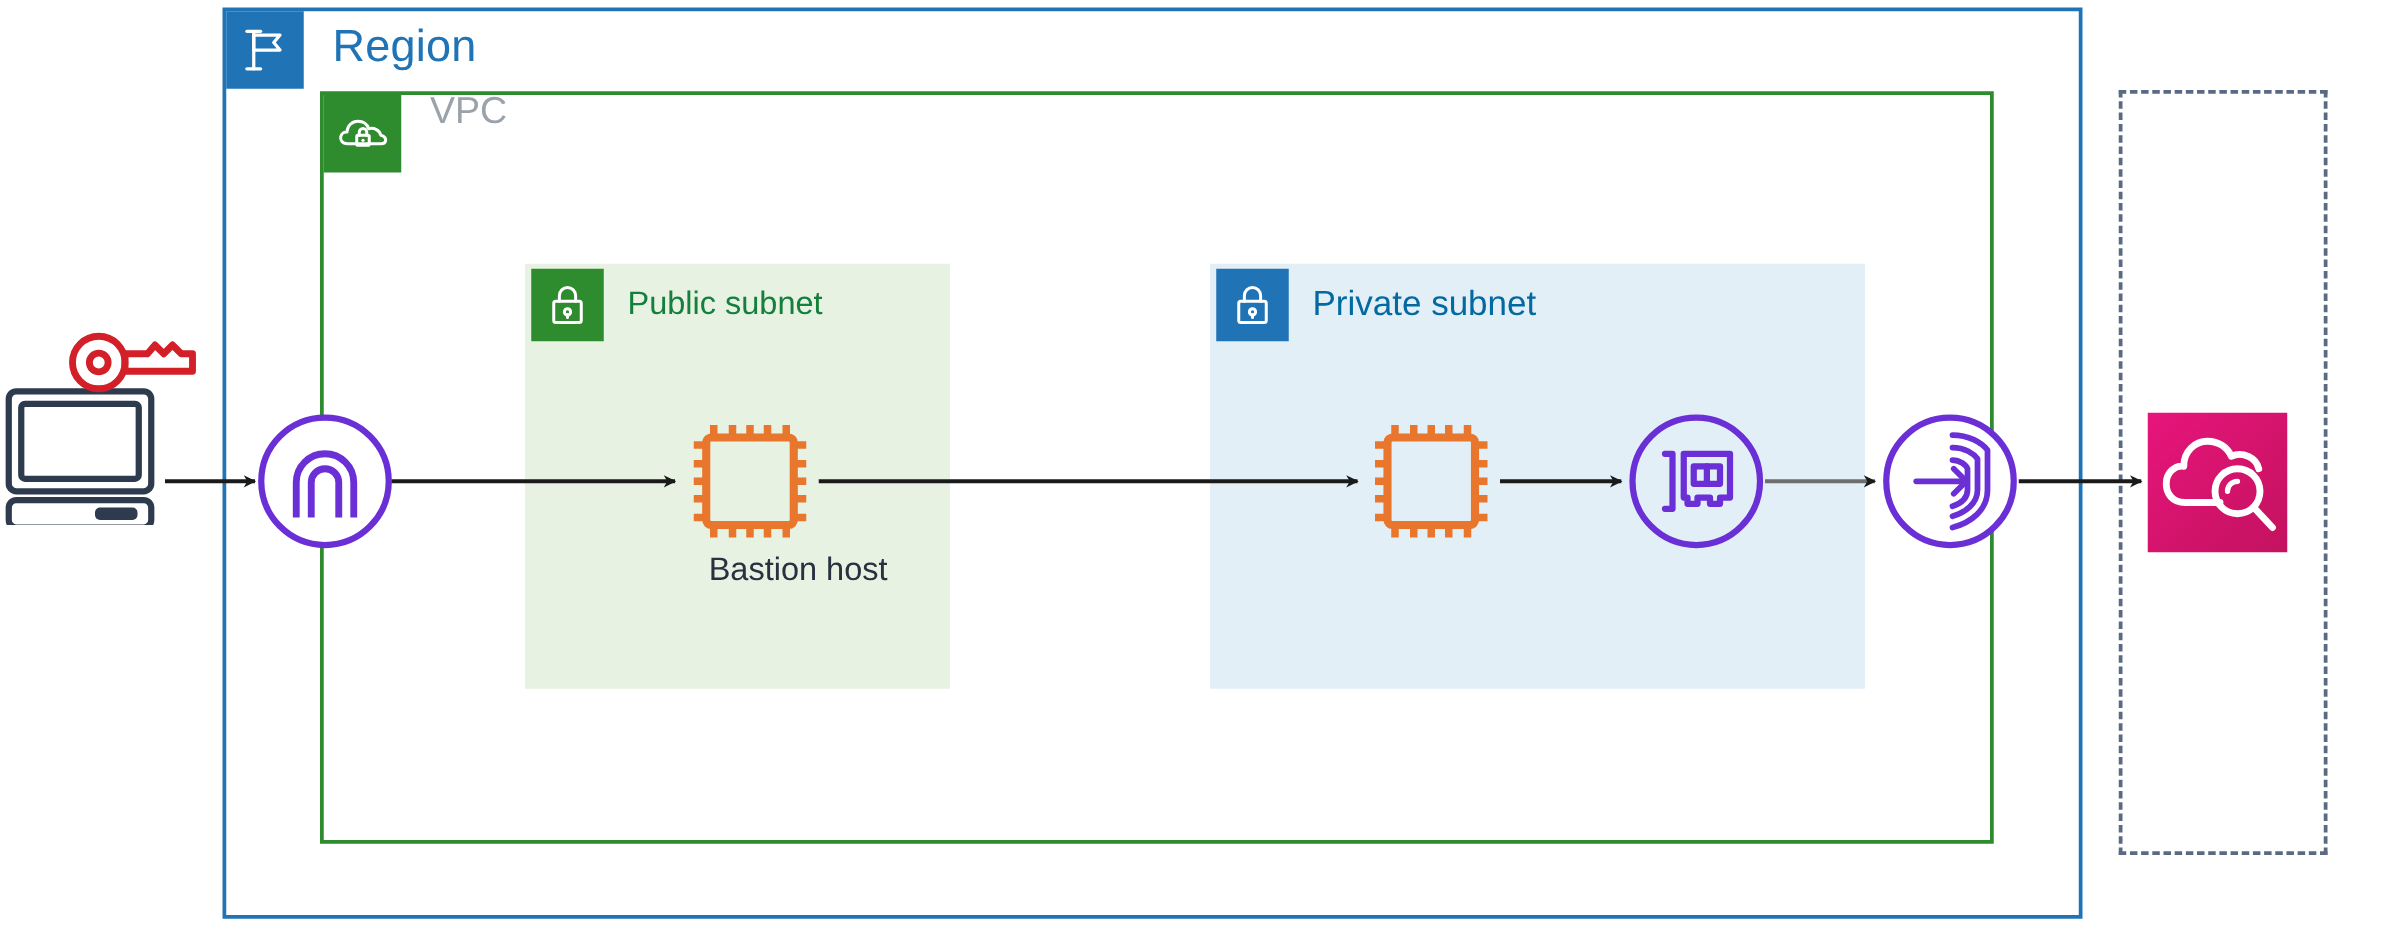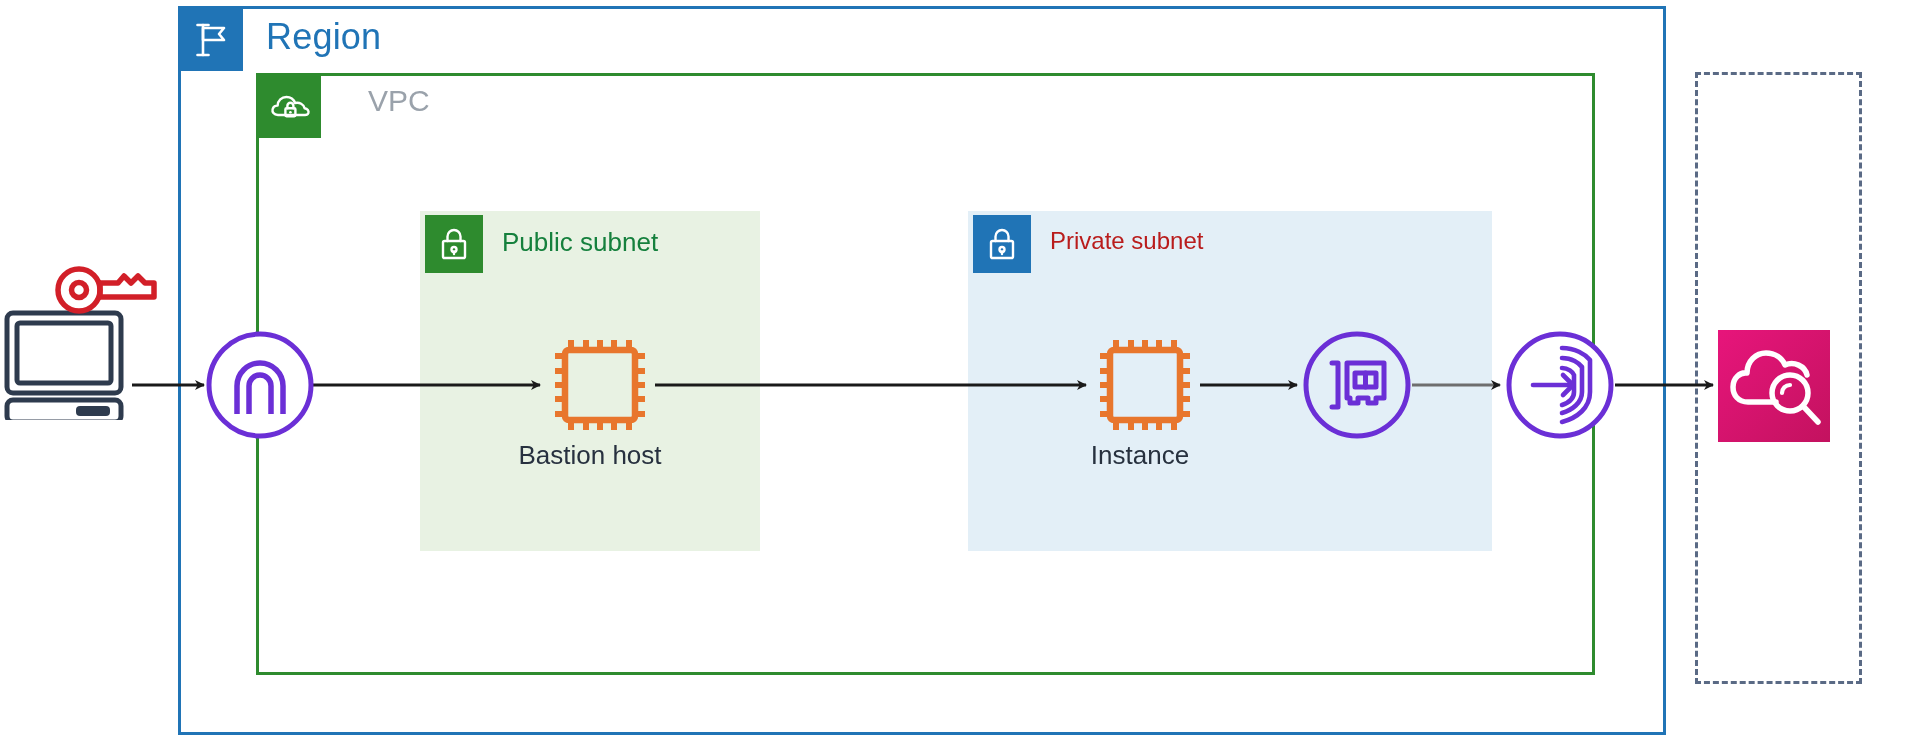--- a/index.html
+++ b/index.html
@@ -64,25 +64,24 @@
     top: 76px;
     width: 62px;
     height: 62px;
     background: #2e8b2e;
     display: flex;
     align-items: center;
     justify-content: center;
   }
   #vpc-label {
     left: 344px;
-    top: 84px;
+    top: 72px;
     color: #9aa2ab;
     font-size: 30px;
     white-space: nowrap;
-    margin-left: 24px;
   }
 
   
   .subnet-box { box-sizing: border-box; }
   #public-subnet-box {
     left: 420px;
     top: 211px;
     width: 340px;
     height: 340px;
     background: #e8f2e3;
@@ -117,22 +116,22 @@
     width: 58px;
     height: 58px;
     background: #2074b6;
     display: flex;
     align-items: center;
     justify-content: center;
   }
   #private-subnet-label {
     left: 1050px;
     top: 227px;
-    color: #b91c1c;
-    font-size: 24px;
+    color: #0369a1;
+    font-size: 28px;
     white-space: nowrap;
   }
 
   
   #external-box {
     left: 1695px;
     top: 72px;
     width: 167px;
     height: 612px;
     border: 3px dashed #5a6a85;
@@ -152,21 +151,21 @@
 
   #client-computer { left: 4px;  top: 310px; }
   #client-key      { left: 52px; top: 262px; }
   #igw-node        { left: 205px; top: 330px; }
   #bastion-node    { left: 545px; top: 330px; }
   #instance-node   { left: 1090px; top: 330px; }
   #eni-node        { left: 1302px; top: 330px; }
   #endpoint-node   { left: 1505px; top: 330px; }
   #cloudwatch-node { left: 1718px; top: 330px; }
 
-  #bastion-label  { left: 470px;  top: 440px; width: 240px; }
+  #bastion-label  { left: 470px;  top: 440px; width: 240px; text-align: right; }
   #instance-label { left: 1020px; top: 440px; width: 240px; }
 
   
   #connectors {
     left: 0; top: 0;
     width: 1910px; height: 755px;
     pointer-events: none;
   }
 </style>
 </head>
@@ -347,21 +346,20 @@
         <line x1="10" y1="84" x2="22" y2="84"></line>
         <line x1="88" y1="26" x2="100" y2="26"></line>
           <line x1="88" y1="41" x2="100" y2="41"></line>
         <line x1="88" y1="55" x2="100" y2="55"></line>
           <line x1="88" y1="69" x2="100" y2="69"></line>
         <line x1="88" y1="84" x2="100" y2="84"></line>
       </g>
       <rect x="20" y="20" width="70" height="70" rx="4" fill="none" stroke="#e8762d" stroke-width="6.5"></rect>
     </svg>
   </div>
-  <div class="node-label" id="instance-label">Instance</div>
 
   <div class="abs node" id="eni-node">
     <svg width="110" height="110" viewBox="0 0 110 110" aria-hidden="true">
       <circle cx="55" cy="55" r="51" fill="none" stroke="#6b2fd6" stroke-width="5"></circle>
       <g stroke="#6b2fd6" stroke-width="5" fill="none" stroke-linejoin="round" stroke-linecap="round">
         <path d="M30 33 h6 v44 h-6"></path>
         <path d="M45 33 H82 V68 H74 V73 H66 V68 H56 V73 H48 V68 H45 Z"></path>
         <rect x="53" y="43" width="21" height="14"></rect>
         <line x1="63.5" y1="43" x2="63.5" y2="57"></line>
       </g>

